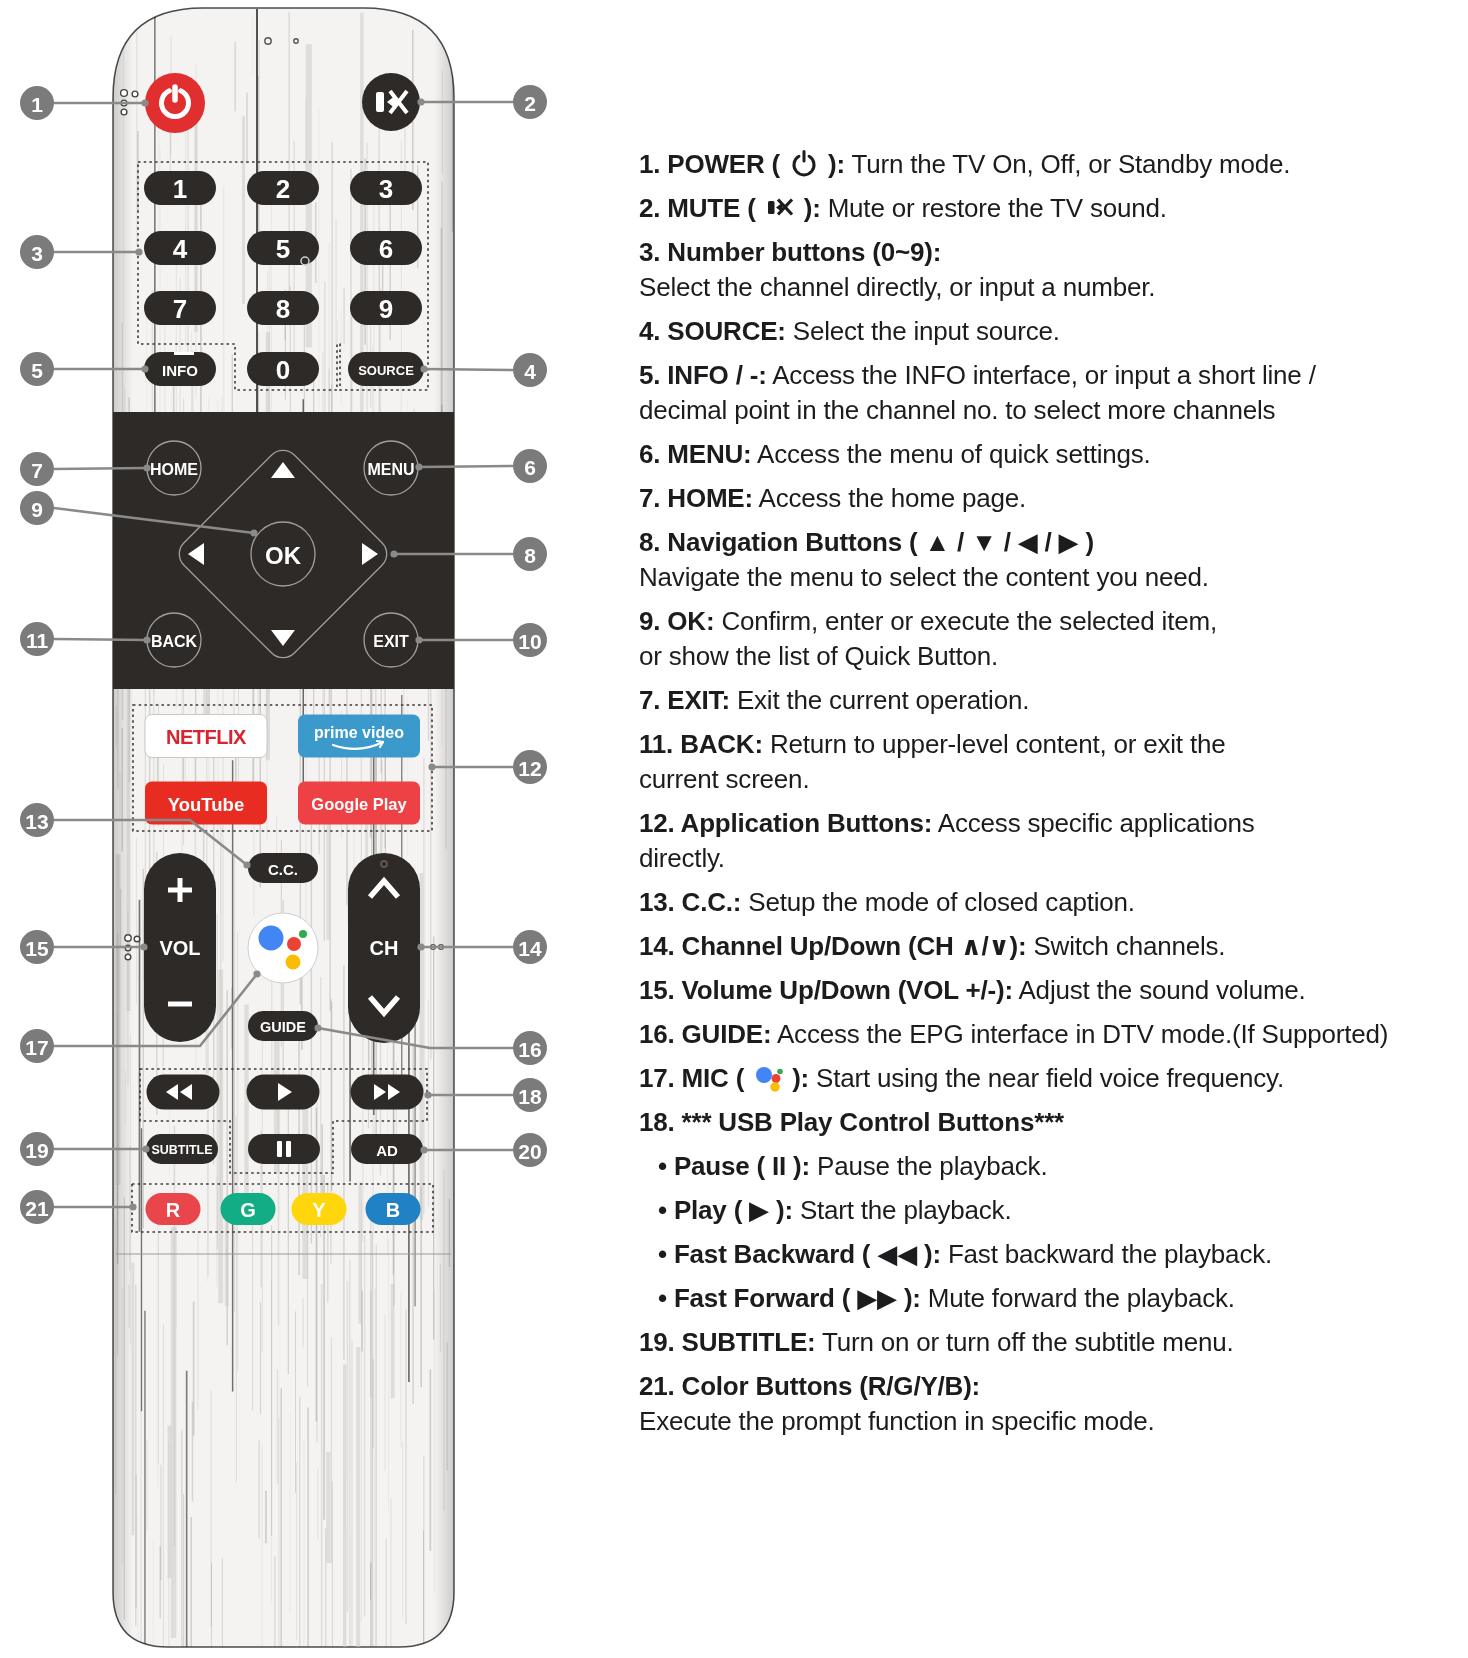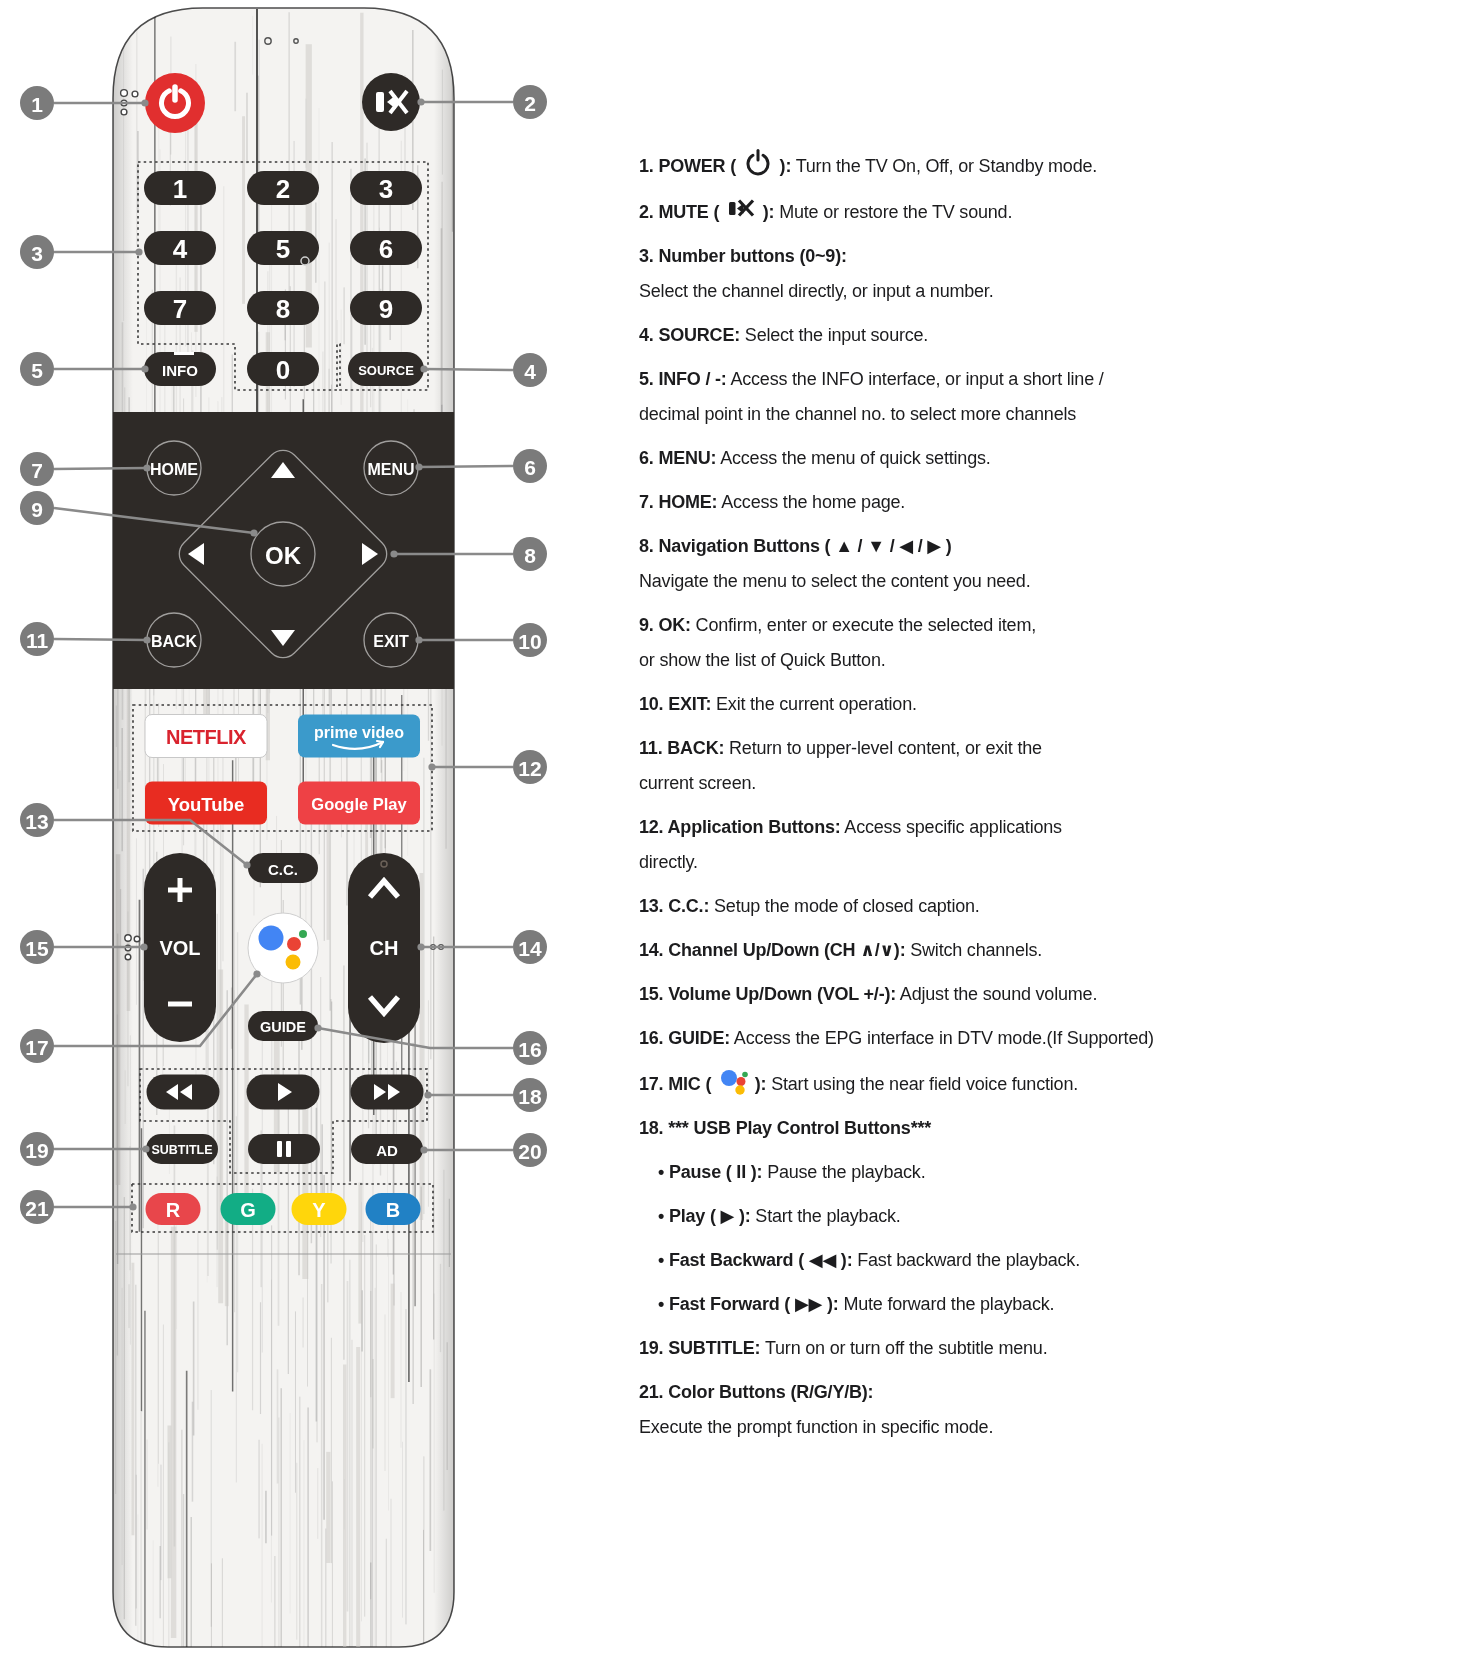--- a/index.html
+++ b/index.html
@@ -1,21 +1,21 @@
 <!DOCTYPE html>
 <html><head>
 <meta charset="utf-8">
 <style>
   html,body{margin:0;padding:0;background:#fff;}
   .stage{position:relative;width:1468px;height:1658px;background:#fff;overflow:hidden;
          font-family:"Liberation Sans","DejaVu Sans",sans-serif;}
   #remote-svg{position:absolute;left:0;top:0;}
   svg text{font-family:"Liberation Sans","DejaVu Sans",sans-serif;}
   .legend{position:absolute;left:639px;top:147px;width:820px;color:#1c1c1e;
-          font-size:18px;line-height:35px;letter-spacing:-0.2px;}
+          font-size:26px;line-height:35px;letter-spacing:-0.2px;}
   .item{margin:0 0 9px 0;white-space:nowrap;}
   .item.indent{padding-left:19px;}
   .b{font-weight:bold;}
   .ic{display:inline-block;vertical-align:-5px;margin:0 2px;}
 </style>
 </head>
 <body>
 
 <div class="stage">
   <svg id="remote-svg" width="570" height="1658" viewBox="0 0 570 1658">
@@ -748,21 +748,21 @@
       </div>
       <div class="item">
         <div><span class="b">8. Navigation Buttons ( ▲ / ▼ / ◀ / ▶ )</span></div>
         <div><span class="n">Navigate the menu to select the content you need.</span></div>
       </div>
       <div class="item">
         <div><span class="b">9. OK:</span><span class="n"> Confirm, enter or execute the selected item,</span></div>
         <div><span class="n">or show the list of Quick Button.</span></div>
       </div>
       <div class="item">
-        <div><span class="b">10. EXIT:</span><span class="n"> Exit the current operation.</span></div>
+        <div><span class="b">7. EXIT:</span><span class="n"> Exit the current operation.</span></div>
       </div>
       <div class="item">
         <div><span class="b">11. BACK:</span><span class="n"> Return to upper-level content, or exit the</span></div>
         <div><span class="n">current screen.</span></div>
       </div>
       <div class="item">
         <div><span class="b">12. Application Buttons:</span><span class="n"> Access specific applications</span></div>
         <div><span class="n">directly.</span></div>
       </div>
       <div class="item">
@@ -776,21 +776,21 @@
       </div>
       <div class="item">
         <div><span class="b">16. GUIDE:</span><span class="n"> Access the EPG interface in DTV mode.(If Supported)</span></div>
       </div>
       <div class="item">
         <div><span class="b">17. MIC ( </span><svg width="30" height="30" viewBox="0 0 30 30" class="ic">
             <circle cx="11" cy="13" r="8" fill="#4285f4"></circle>
             <circle cx="23" cy="16.5" r="4.5" fill="#ea4335"></circle>
             <circle cx="27" cy="9.5" r="2.8" fill="#34a853"></circle>
             <circle cx="22" cy="25" r="4.7" fill="#fbbc05"></circle>
-          </svg><span class="b"> ):</span><span class="n"> Start using the near field voice function.</span></div>
+          </svg><span class="b"> ):</span><span class="n"> Start using the near field voice frequency.</span></div>
       </div>
       <div class="item">
         <div><span class="b">18. *** USB Play Control Buttons***</span></div>
       </div>
       <div class="item indent">
         <div><span class="b">• Pause ( II ):</span><span class="n"> Pause the playback.</span></div>
       </div>
       <div class="item indent">
         <div><span class="b">• Play ( ▶ ):</span><span class="n"> Start the playback.</span></div>
       </div>

